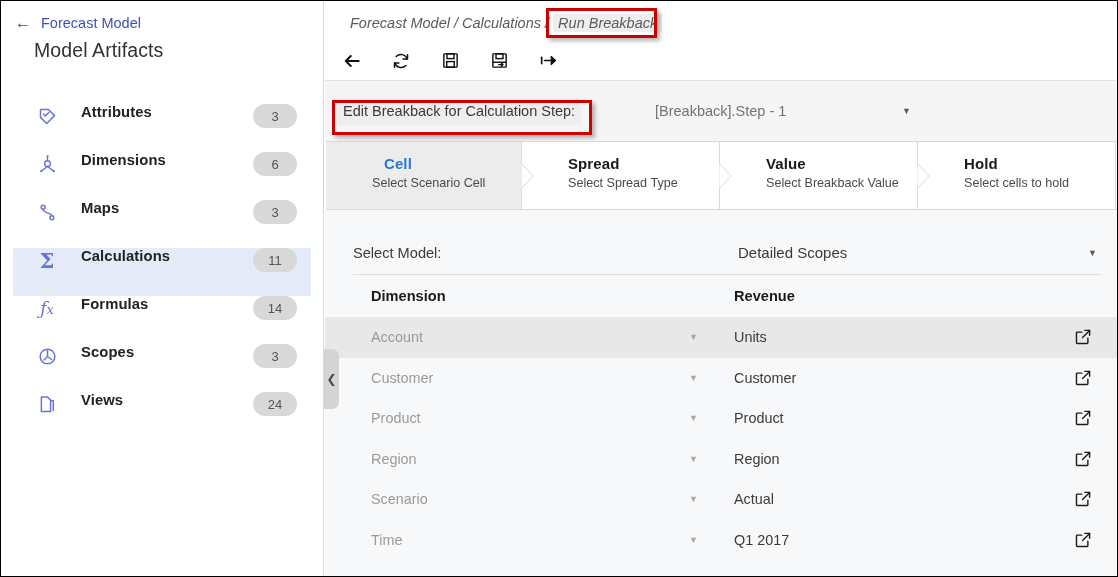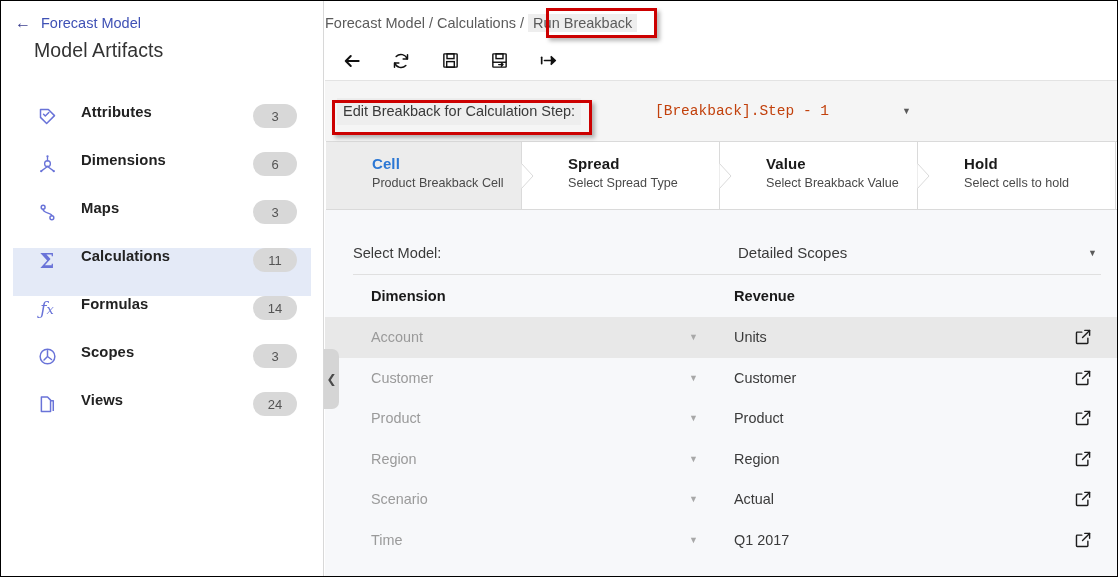--- a/index.html
+++ b/index.html
@@ -102,24 +102,25 @@
     z-index: 6;
   }
 
   
   #main {
     position: absolute; left: 324px; top: 0;
     right: 0; height: 100%;
     background: #ffffff;
   }
   .breadcrumb {
-    padding: 13px 0 0 0;
+    padding: 13px 0 0 25px;
     font-size: 14.5px;
     color: #5b5b5b;
     white-space: nowrap;
+    font-style: italic;
   }
   .crumb-last {
     display: inline-block;
     background: #eeeeee;
     padding: 1px 5px;
   }
   .toolbar {
     display: flex; align-items: center;
     gap: 23px;
     padding: 13px 0 0 14px;
@@ -149,21 +150,21 @@
     font-size: 14.5px;
     color: #3a3a3a;
   }
   .step-select {
     position: absolute; left: 330px; top: 50%;
     transform: translateY(-50%);
     width: 256px;
     display: flex; align-items: center; justify-content: space-between;
     cursor: pointer;
   }
-  .step-select .val { font-size: 14.5px; color: #c2410c; font-family: Liberation Mono, monospace; }
+  .step-select .val { font-size: 14.5px; color: #737373; }
   .caret { color: #5a5a5a; font-size: 9px; }
 
   
   .wizard {
     position: relative;
     display: flex;
     height: 69px;
     background: #ffffff;
     border-top: 1px solid #dadada;
     border-bottom: 1px solid #dadada;
@@ -176,21 +177,21 @@
     background: #ffffff;
     border-right: 1px solid #dadada;
     cursor: pointer;
   }
   .wstep.active { background: #ececec; }
   .wstep .wtitle {
     font-size: 15px; font-weight: bold;
     color: #1a1a1a;
     letter-spacing: 0.1px;
   }
-  .wstep.active .wtitle { color: #2b77d4; }
+  .wstep.active .wtitle { color: #2b77d4; margin-left: 12px; }
   .wstep .wsub {
     margin-top: 4px;
     font-size: 12.6px;
     color: #4a4a4a;
   }
   .wstep .chev {
     position: absolute; right: -13px; top: 50%;
     transform: translateY(-50%);
     width: 13px; height: 26px;
     z-index: 3;
@@ -423,21 +424,21 @@
       <div class="step-select">
         <span class="val">[Breakback].Step - 1</span>
         <span class="caret">▼</span>
       </div>
     </div>
 
     <div class="wizard">
 
       <div class="wstep active">
         <div class="wtitle">Cell</div>
-        <div class="wsub">Product Breakback Cell</div>
+        <div class="wsub">Select Scenario Cell</div>
         <span class="chev">
           <svg width="13" height="26" viewBox="0 0 13 26" fill="#ffffff" stroke="#dadada" stroke-width="1">
             <path d="M0.5 0.5L12 13 0.5 25.5"></path>
           </svg>
         </span>
       </div>
 
       <div class="wstep">
         <div class="wtitle">Spread</div>
         <div class="wsub">Select Spread Type</div>

